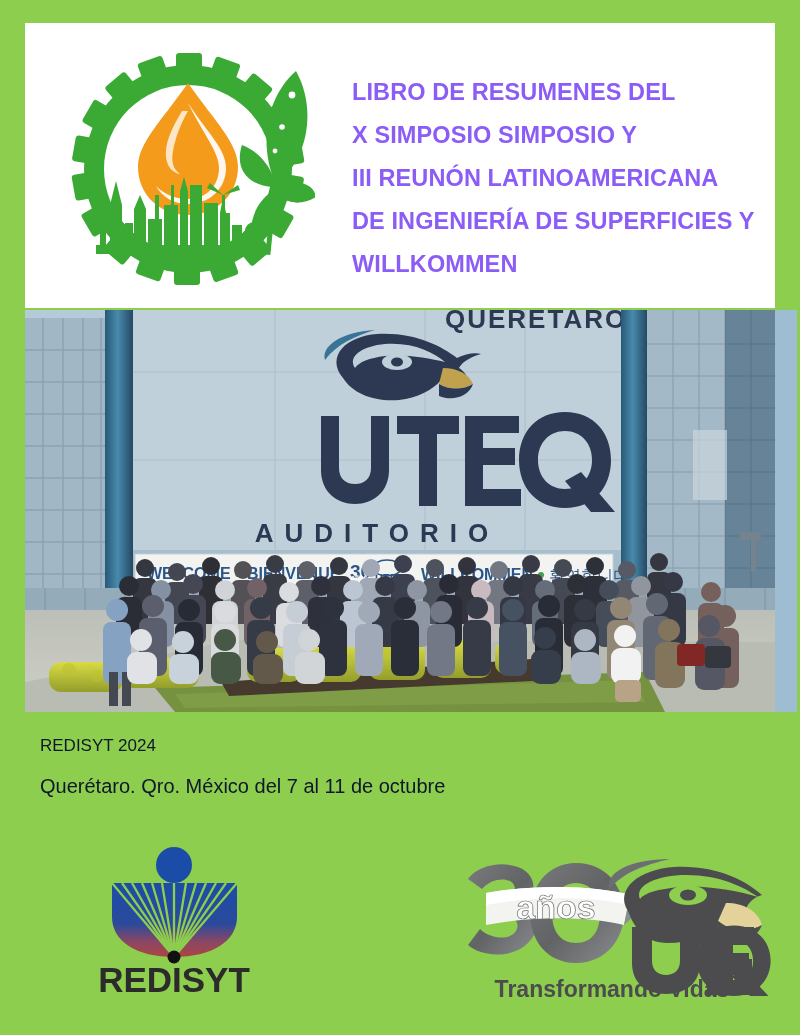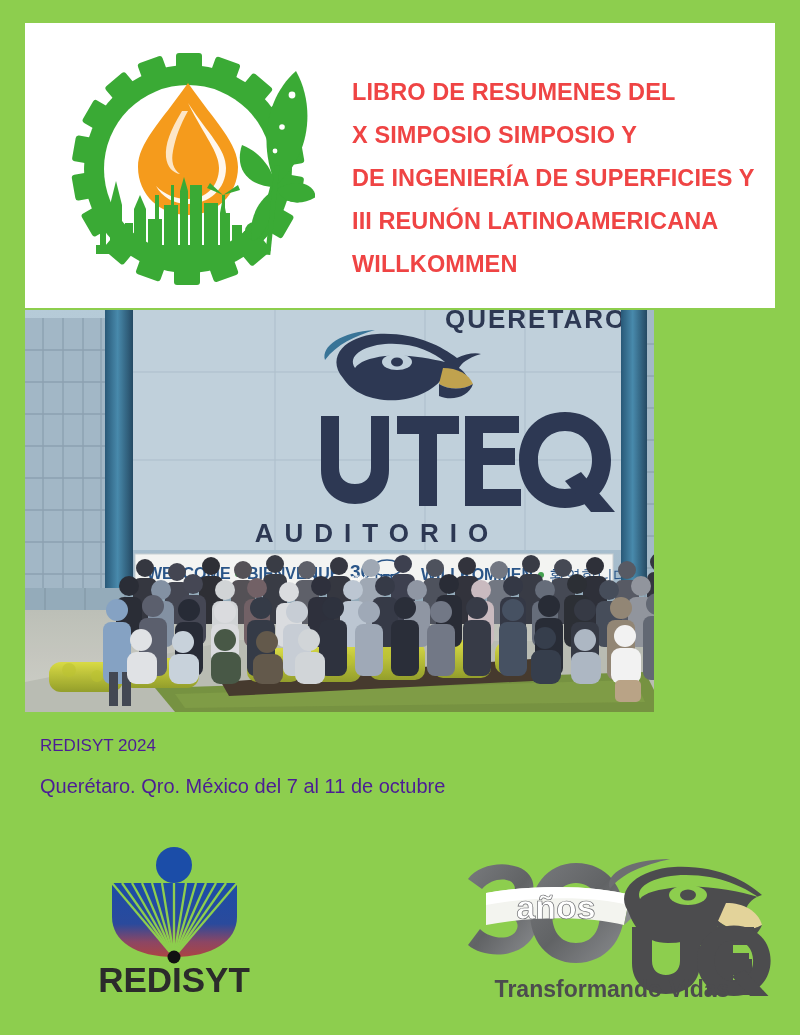--- a/index.html
+++ b/index.html
@@ -26,43 +26,43 @@
   #event-logo svg { width: 100%; height: 100%; display: block; }
 
   
   #title-block {
     position: absolute; left: 327px; top: 48px;
     width: 440px;
   }
   .title-line {
     font-size: 23.5px;
     font-weight: bold;
-    color: #ef4444;
+    color: #8b5cf6;
     letter-spacing: 0.1px;
     line-height: 43px;
     white-space: nowrap;
   }
 
   
   #photo {
     position: absolute; left: 25px; top: 310px;
-    width: 629px; height: 402px;
+    width: 772px; height: 402px;
     overflow: hidden;
     background: #9fbdd2;
   }
   #photo svg { position: absolute; left: 0; top: 0; width: 750px; height: 402px; }
 
   
   #caption {
     position: absolute; left: 40px; top: 726px;
     width: 600px;
   }
   #caption .cap-line {
     font-size: 17px;
-    color: #4c1d95;
+    color: #0f172a;
     line-height: 40px;
     white-space: nowrap;
   }
   #caption .cap-line.big { font-size: 20px; }
 
   
   #redisyt-logo {
     position: absolute; left: 72px; top: 845px;
     width: 205px; height: 150px;
   }
@@ -165,22 +165,22 @@
         <path d="M207 144 C 230 132 244 140 246 152 C 230 162 212 158 207 144 Z"></path>
         <path d="M203 146 C 203 176 194 192 182 196 C 178 178 186 156 203 146 Z"></path>
         <rect x="200" y="120" width="5" height="90" transform="rotate(6 202 165)"></rect>
       </g>
     </svg>
   </div>
 
   <div id="title-block">
     <div class="title-line">LIBRO DE RESUMENES DEL</div>
     <div class="title-line">X SIMPOSIO SIMPOSIO Y</div>
+    <div class="title-line">III REUNÓN LATINOAMERICANA</div>
     <div class="title-line">DE INGENIERÍA DE SUPERFICIES Y</div>
-    <div class="title-line">III REUNÓN LATINOAMERICANA</div>
     <div class="title-line">WILLKOMMEN</div>
   </div>
 </div>
 
 <div id="photo">
   <svg viewBox="0 0 750 402" xmlns="http://www.w3.org/2000/svg" aria-hidden="true">
     <defs>
       <linearGradient id="wallGrad" x1="0" y1="0" x2="0" y2="1">
         <stop offset="0" stop-color="#b3cbdb"></stop>
         <stop offset="1" stop-color="#9fb9cc"></stop>

